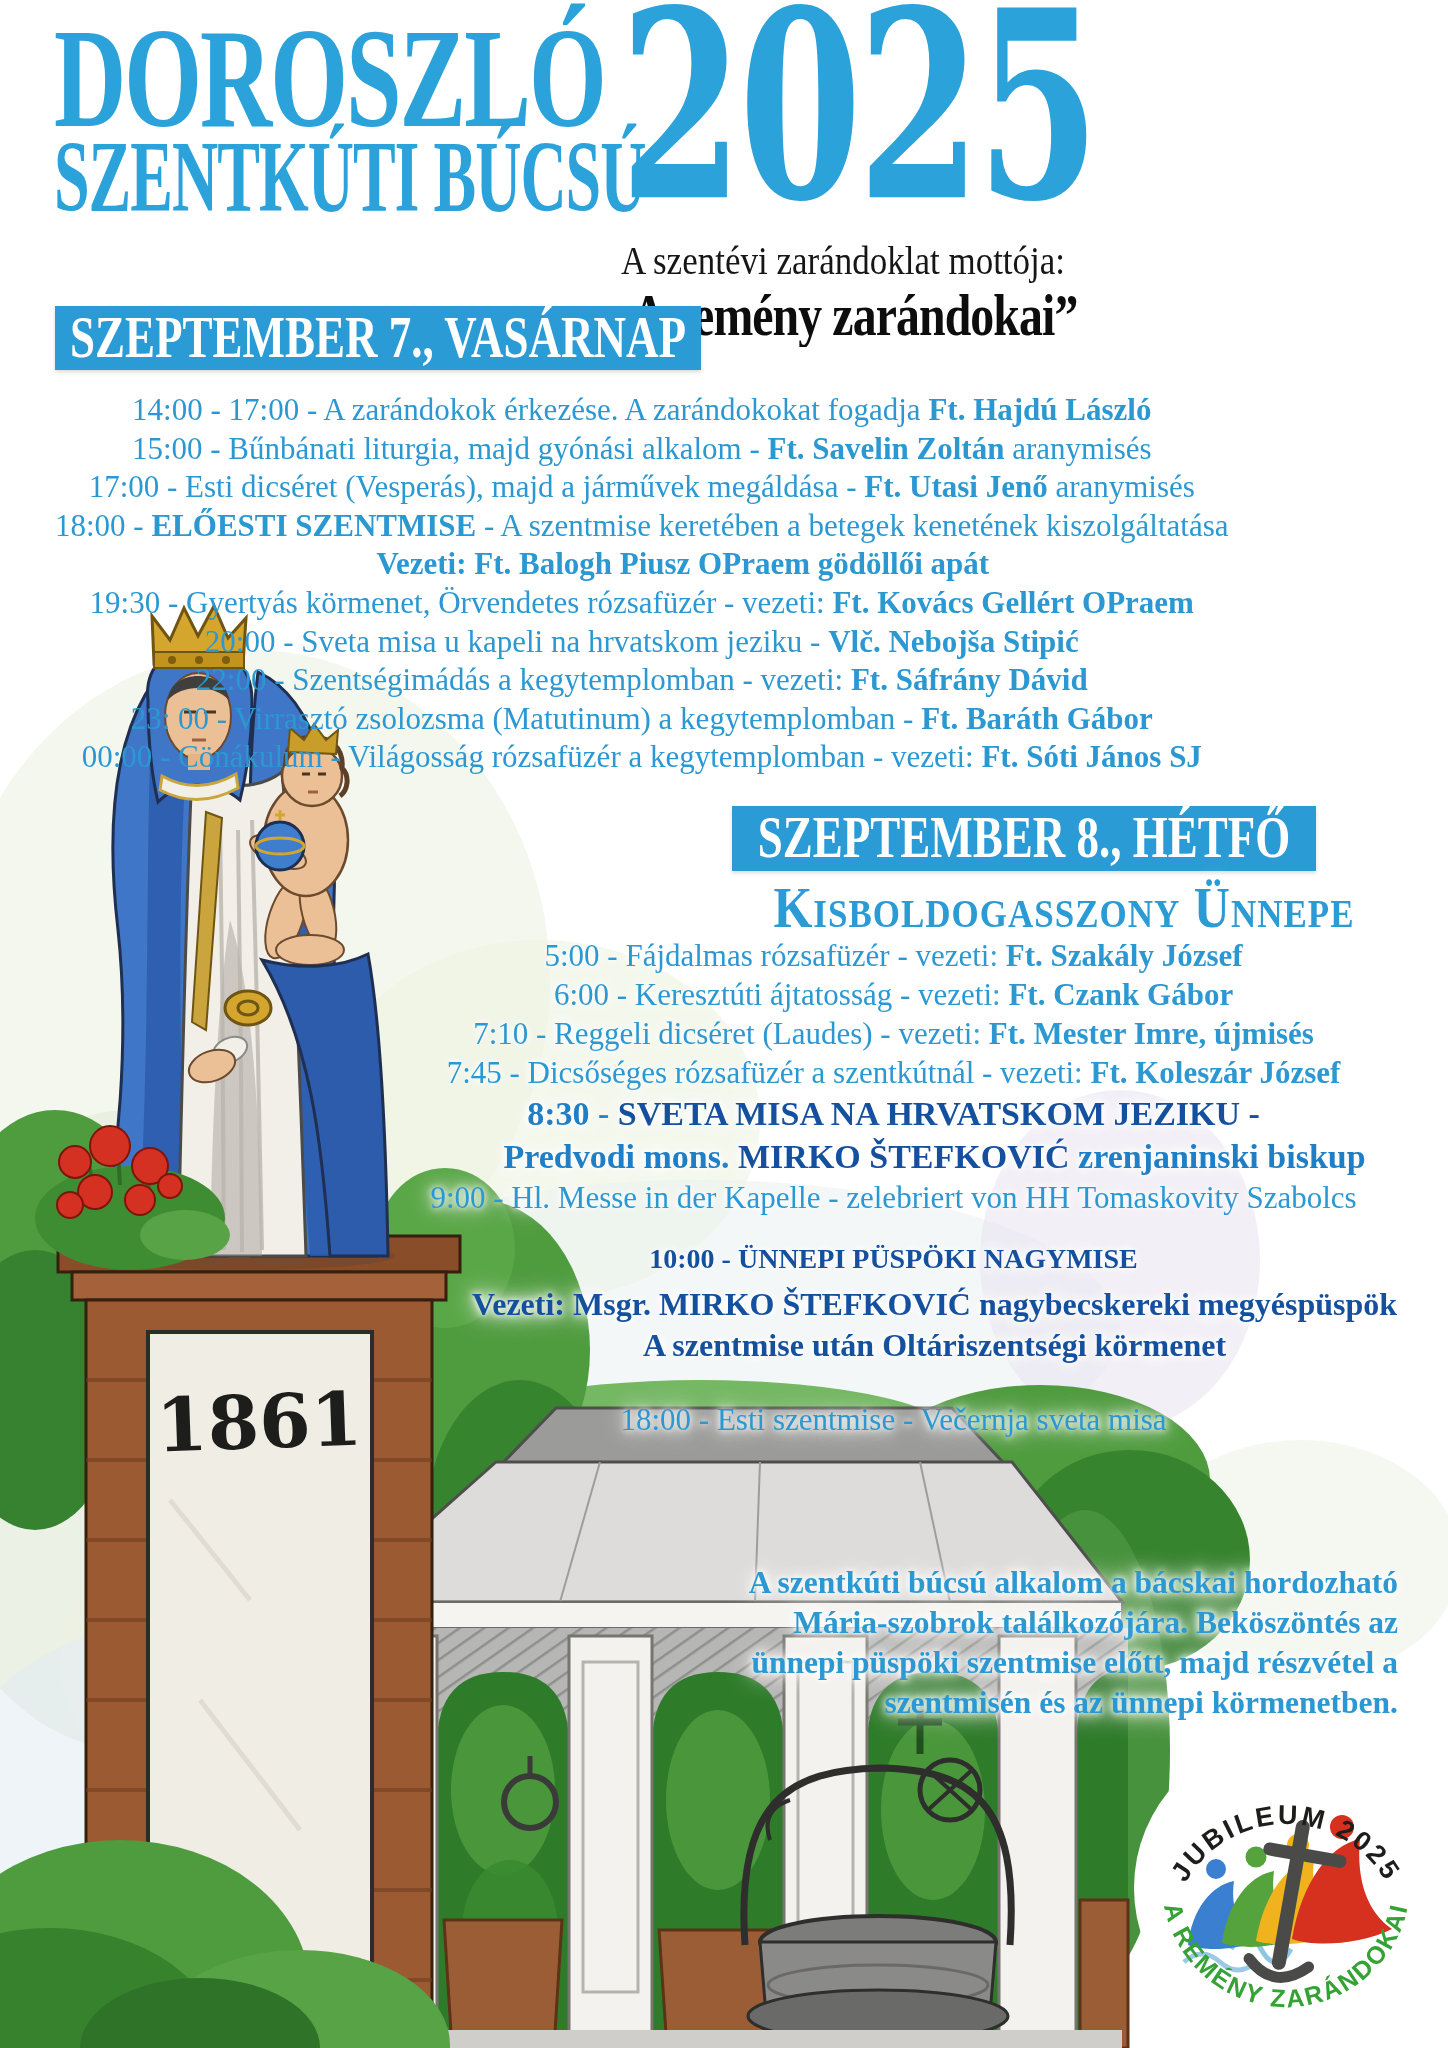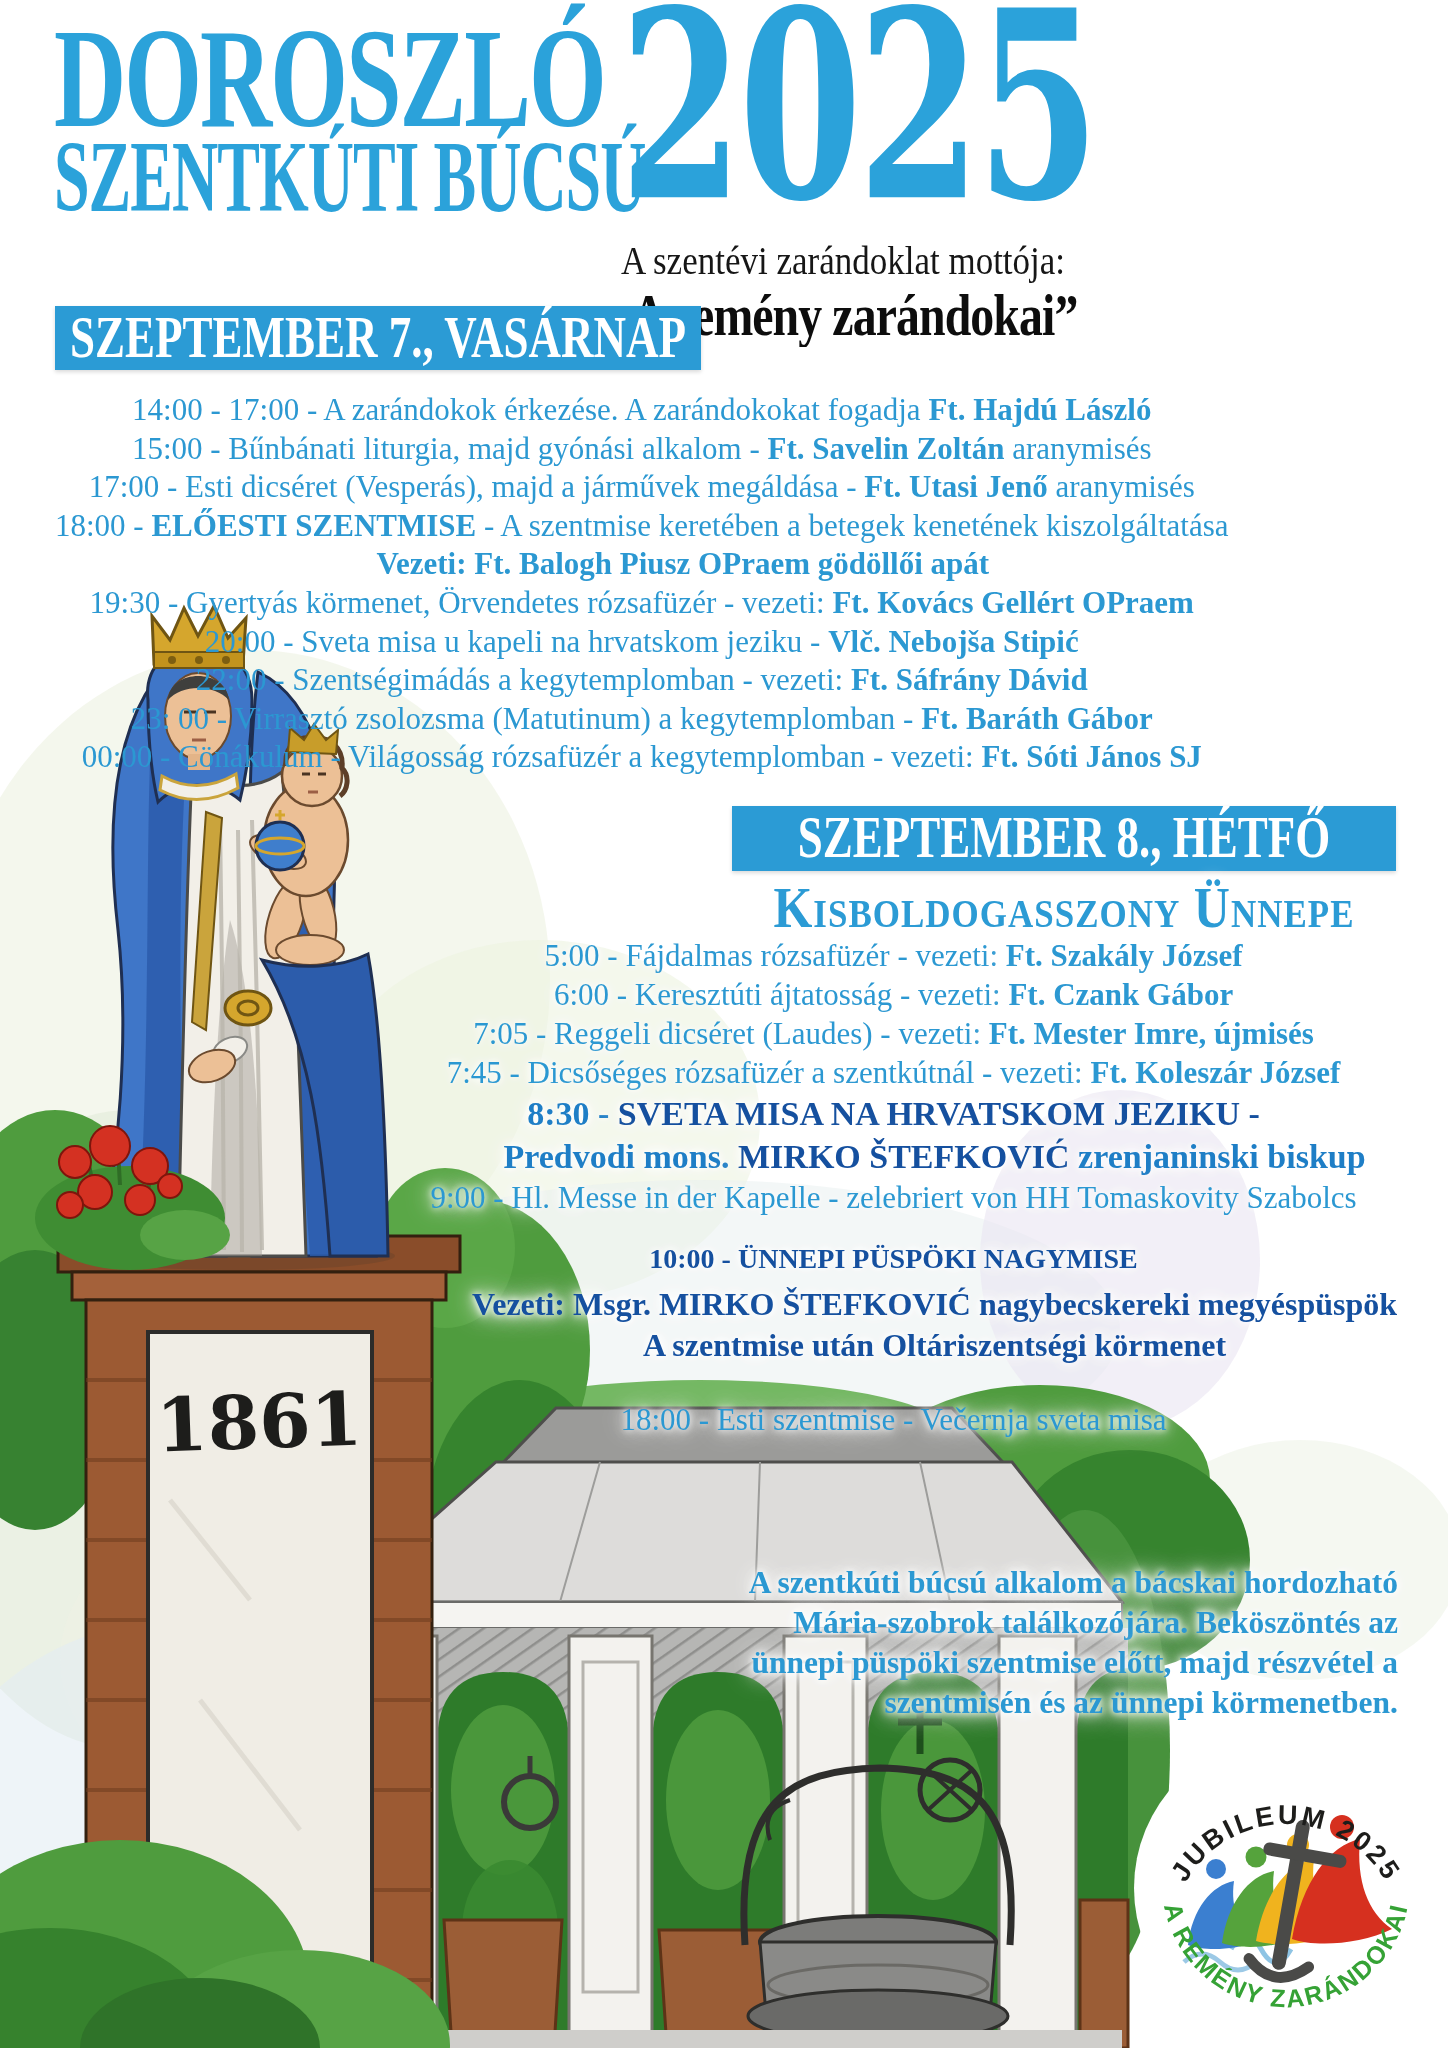--- a/index.html
+++ b/index.html
@@ -32,21 +32,21 @@
   .motto {
     left:583px; top:282px; width:520px; text-align:center; color:#0d0d0d;
     font-weight:700; font-size:52px; letter-spacing:-1px;
     transform:scale(0.92,1.12); transform-origin:center top; white-space:nowrap;
   }
   .banner {
     background:var(--banner); color:#ffffff; display:flex; align-items:center;
     justify-content:center; box-shadow:0 2px 4px rgba(0,0,0,0.15);
   }
   #banner1 { left:55px; top:306px; width:646px; height:64px; }
-  #banner2 { left:732px; top:806px; width:664px; height:65px; }
+  #banner2 { left:732px; top:806px; width:584px; height:65px; }
   .banner-text {
     font-weight:700; font-size:45px; line-height:1; transform:scaleY(1.3);
     white-space:nowrap;
   }
   .kisbold {
     left:732px; top:874px; width:664px; text-align:center; color:var(--banner);
     font-variant:small-caps; font-weight:700; font-size:50px; letter-spacing:1px;
     transform:scaleY(1.15); transform-origin:center top; white-space:nowrap;
     text-shadow:0 0 8px #fff, 0 0 14px #fff;
   }
@@ -254,21 +254,21 @@
       <div class="sched-line"><span class="c-r">00:00 - Cönákulum - Világosság rózsafüzér a kegytemplomban - vezeti: </span><span class="c-b">Ft. Sóti János SJ</span></div>
     </div>
 
   <div class="layer banner" id="banner2">
     <span class="banner-text">SZEPTEMBER 8., HÉTFŐ</span>
   </div>
   <div class="layer kisbold">Kisboldogasszony Ünnepe</div>
   <div class="layer sched" id="day2">
       <div class="sched-line"><span class="c-r">5:00 - Fájdalmas rózsafüzér - vezeti: </span><span class="c-b">Ft. Szakály József</span></div>
       <div class="sched-line"><span class="c-r">6:00 - Keresztúti ájtatosság - vezeti: </span><span class="c-b">Ft. Czank Gábor</span></div>
-      <div class="sched-line"><span class="c-r">7:05 - Reggeli dicséret (Laudes) - vezeti: </span><span class="c-b">Ft. Mester Imre, újmisés</span></div>
+      <div class="sched-line"><span class="c-r">7:10 - Reggeli dicséret (Laudes) - vezeti: </span><span class="c-b">Ft. Mester Imre, újmisés</span></div>
       <div class="sched-line"><span class="c-r">7:45 - Dicsőséges rózsafüzér a szentkútnál - vezeti: </span><span class="c-b">Ft. Koleszár József</span></div>
       <div class="sched-line l-gap l-strong"><span class="c-bb">8:30 - </span><span class="c-nb">SVETA MISA NA HRVATSKOM JEZIKU -</span></div>
       <div class="sched-line l-indent l-strong"><span class="c-bb">Predvodi mons. </span><span class="c-nb">MIRKO ŠTEFKOVIĆ</span><span class="c-bb"> zrenjaninski biskup</span></div>
       <div class="sched-line l-gap"><span class="c-r">9:00 - Hl. Messe in der Kapelle - zelebriert von HH Tomaskovity Szabolcs</span></div>
       <div class="sched-line l-big"><span class="c-nb">10:00 - ÜNNEPI PÜSPÖKI NAGYMISE</span></div>
       <div class="sched-line l-indent l-mid"><span class="c-nb">Vezeti: Msgr. MIRKO ŠTEFKOVIĆ nagybecskereki megyéspüspök</span></div>
       <div class="sched-line l-indent l-mid"><span class="c-nb">A szentmise után Oltáriszentségi körmenet</span></div>
       <div class="sched-line l-huge"><span class="c-r">18:00 - Esti szentmise - Večernja sveta misa</span></div>
     </div>
 

